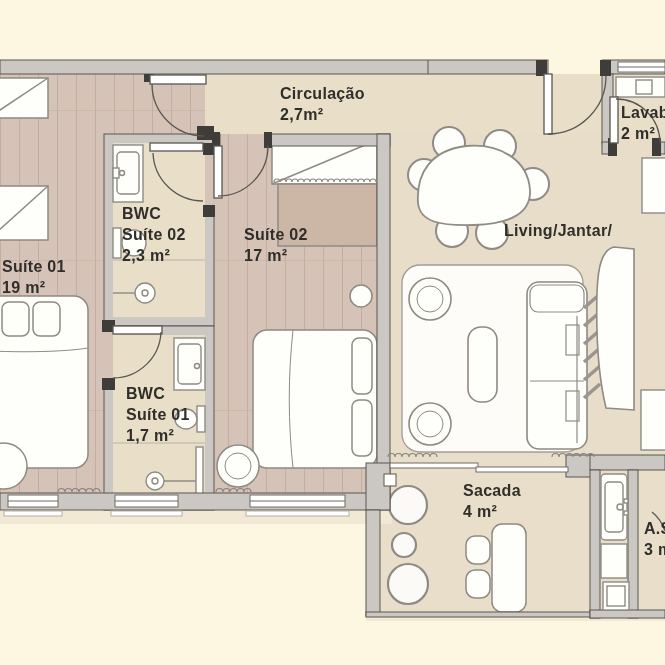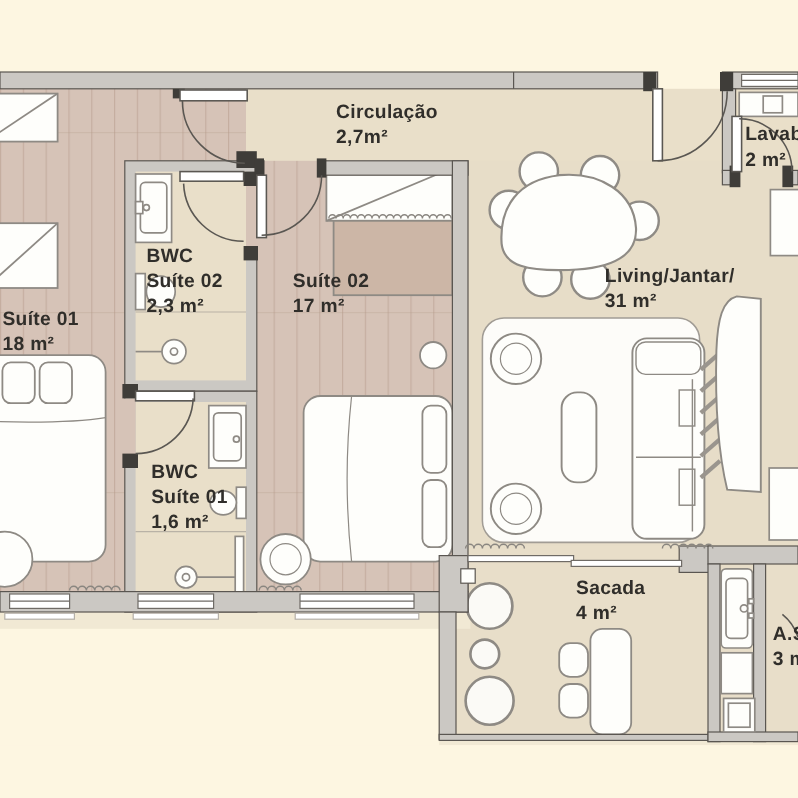--- a/index.html
+++ b/index.html
@@ -314,46 +314,45 @@
   <div>2,7m²</div>
 </div>
 
 <div class="label" style="left:621px;top:102px">
   <div>Lavabo</div>
   <div>2 m²</div>
 </div>
 
 <div class="label" style="left:2px;top:256px">
   <div>Suíte 01</div>
-  <div>18 m²</div>
+  <div>19 m²</div>
 </div>
 
 <div class="label" style="left:122px;top:203px">
   <div>BWC</div>
   <div>Suíte 02</div>
   <div>2,3 m²</div>
 </div>
 
 <div class="label" style="left:244px;top:224px">
   <div>Suíte 02</div>
   <div>17 m²</div>
 </div>
 
 <div class="label" style="left:504px;top:220px">
   <div>Living/Jantar/</div>
-  <div>31 m²</div>
 </div>
 
 <div class="label" style="left:126px;top:383px">
   <div>BWC</div>
   <div>Suíte 01</div>
-  <div>1,6 m²</div>
-</div>
-
-<div class="label" style="left:480px;top:480px">
+  <div>1,7 m²</div>
+</div>
+
+<div class="label" style="left:463px;top:480px">
   <div>Sacada</div>
   <div>4 m²</div>
 </div>
 
 <div class="label" style="left:644px;top:518px">
   <div>A.S.</div>
   <div>3 m²</div>
 </div>
 
 </div>

